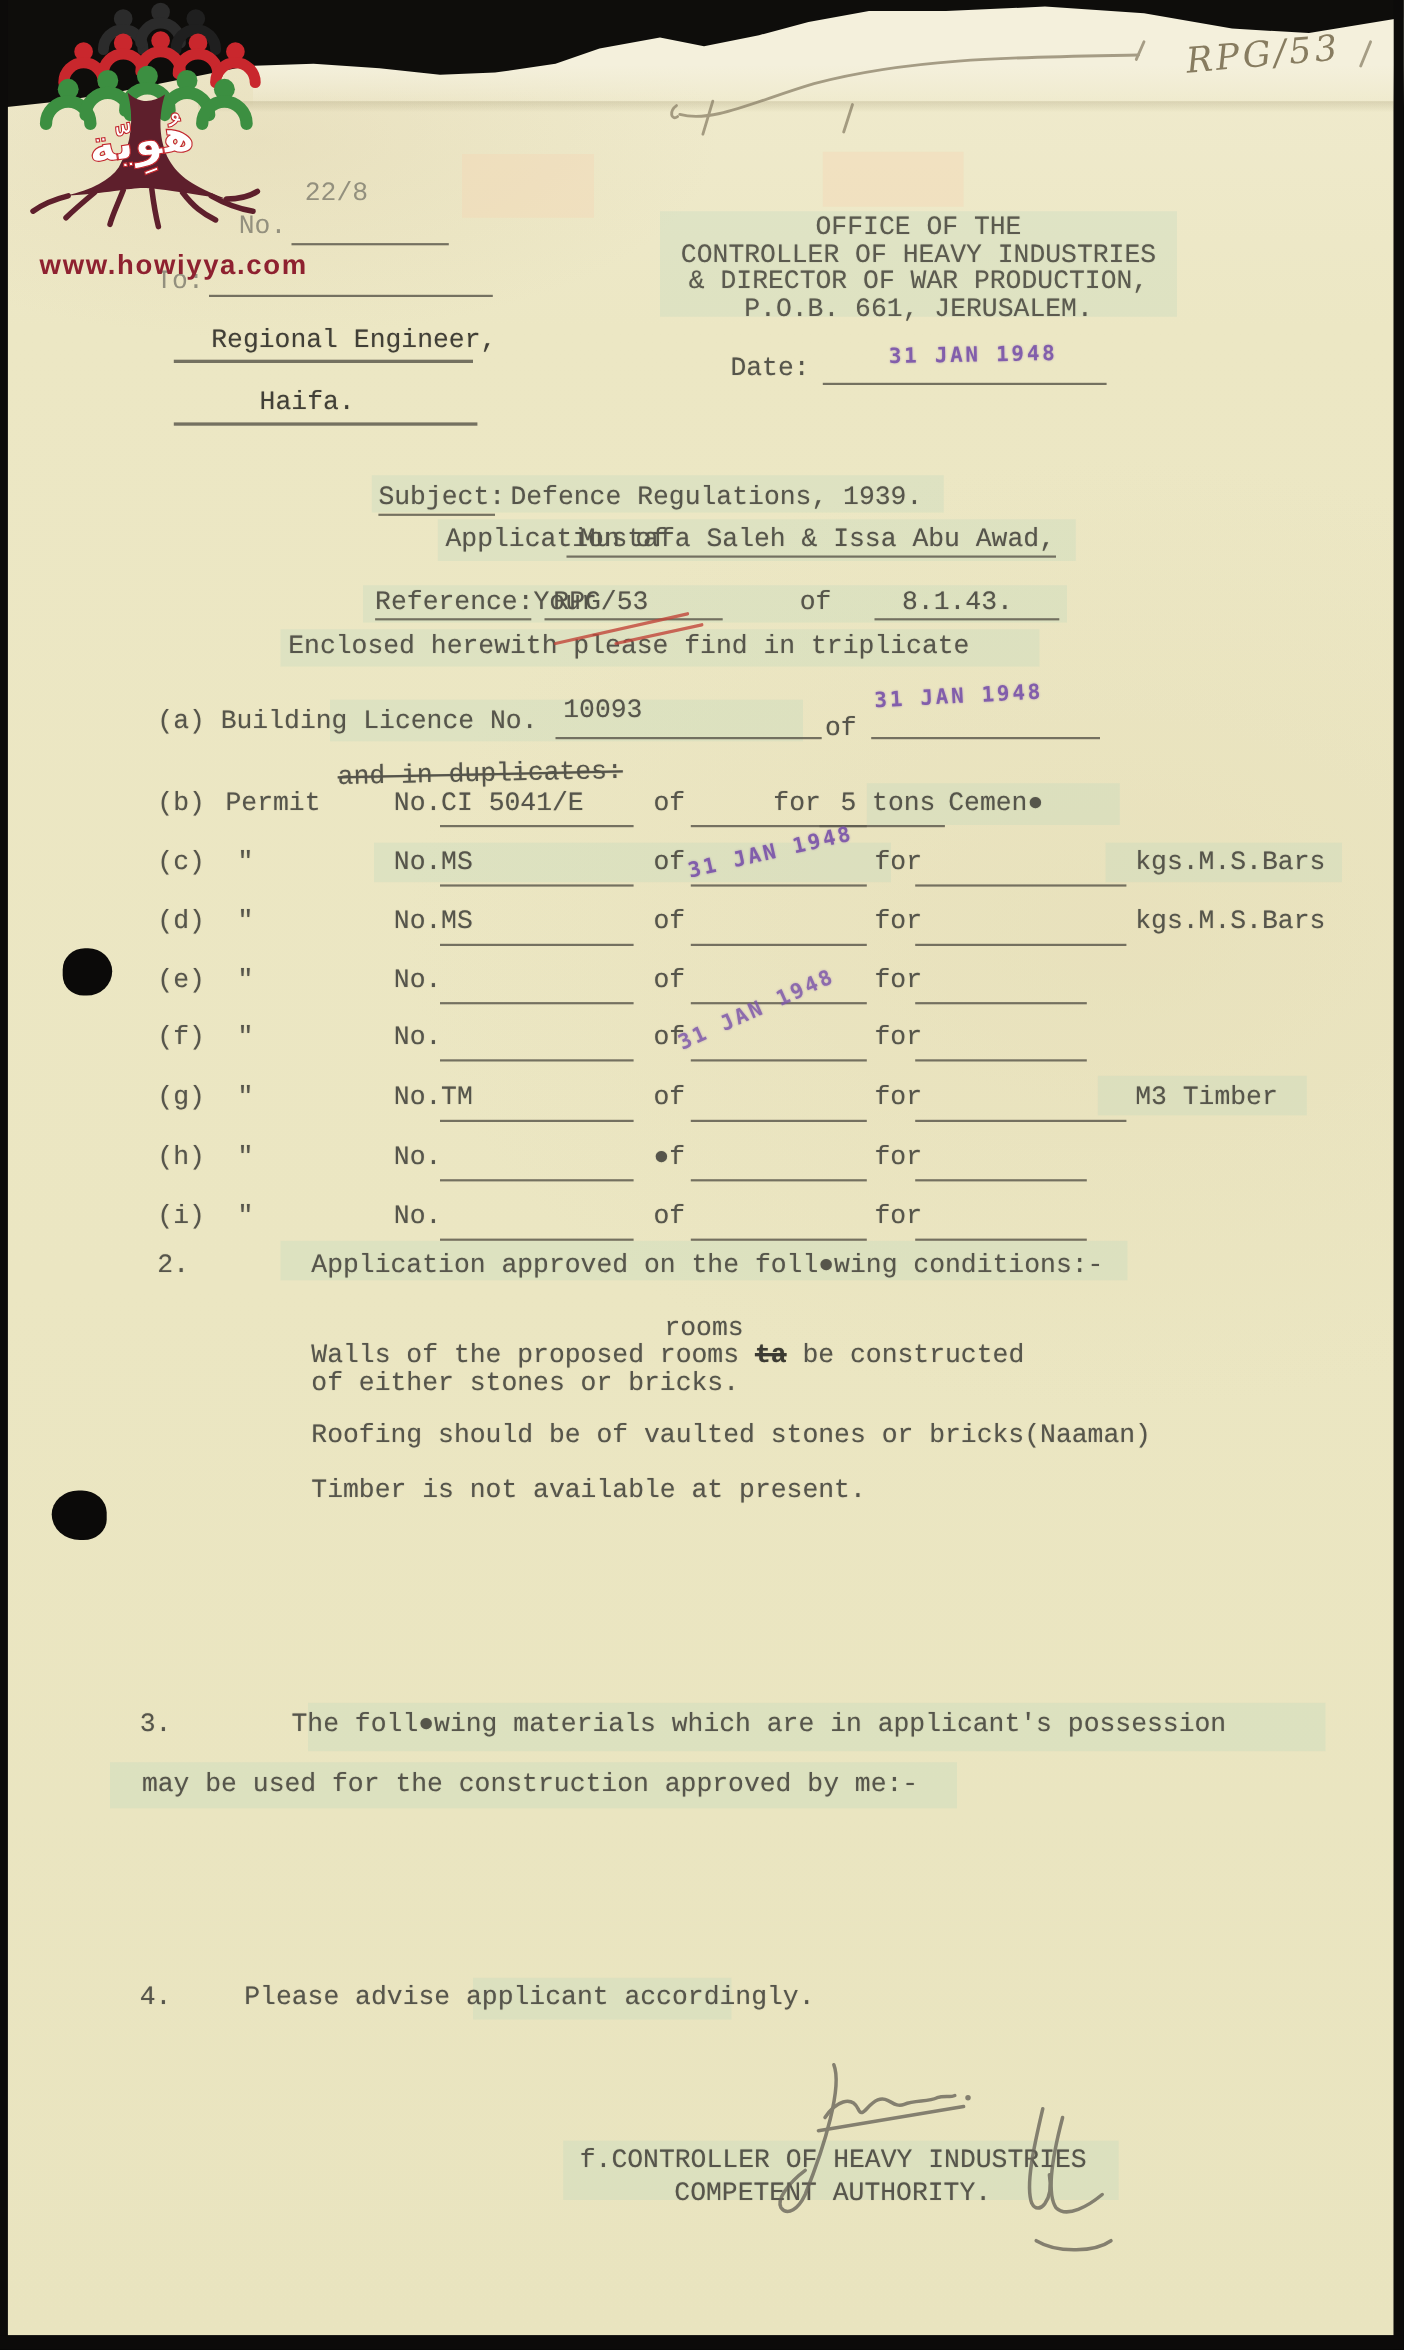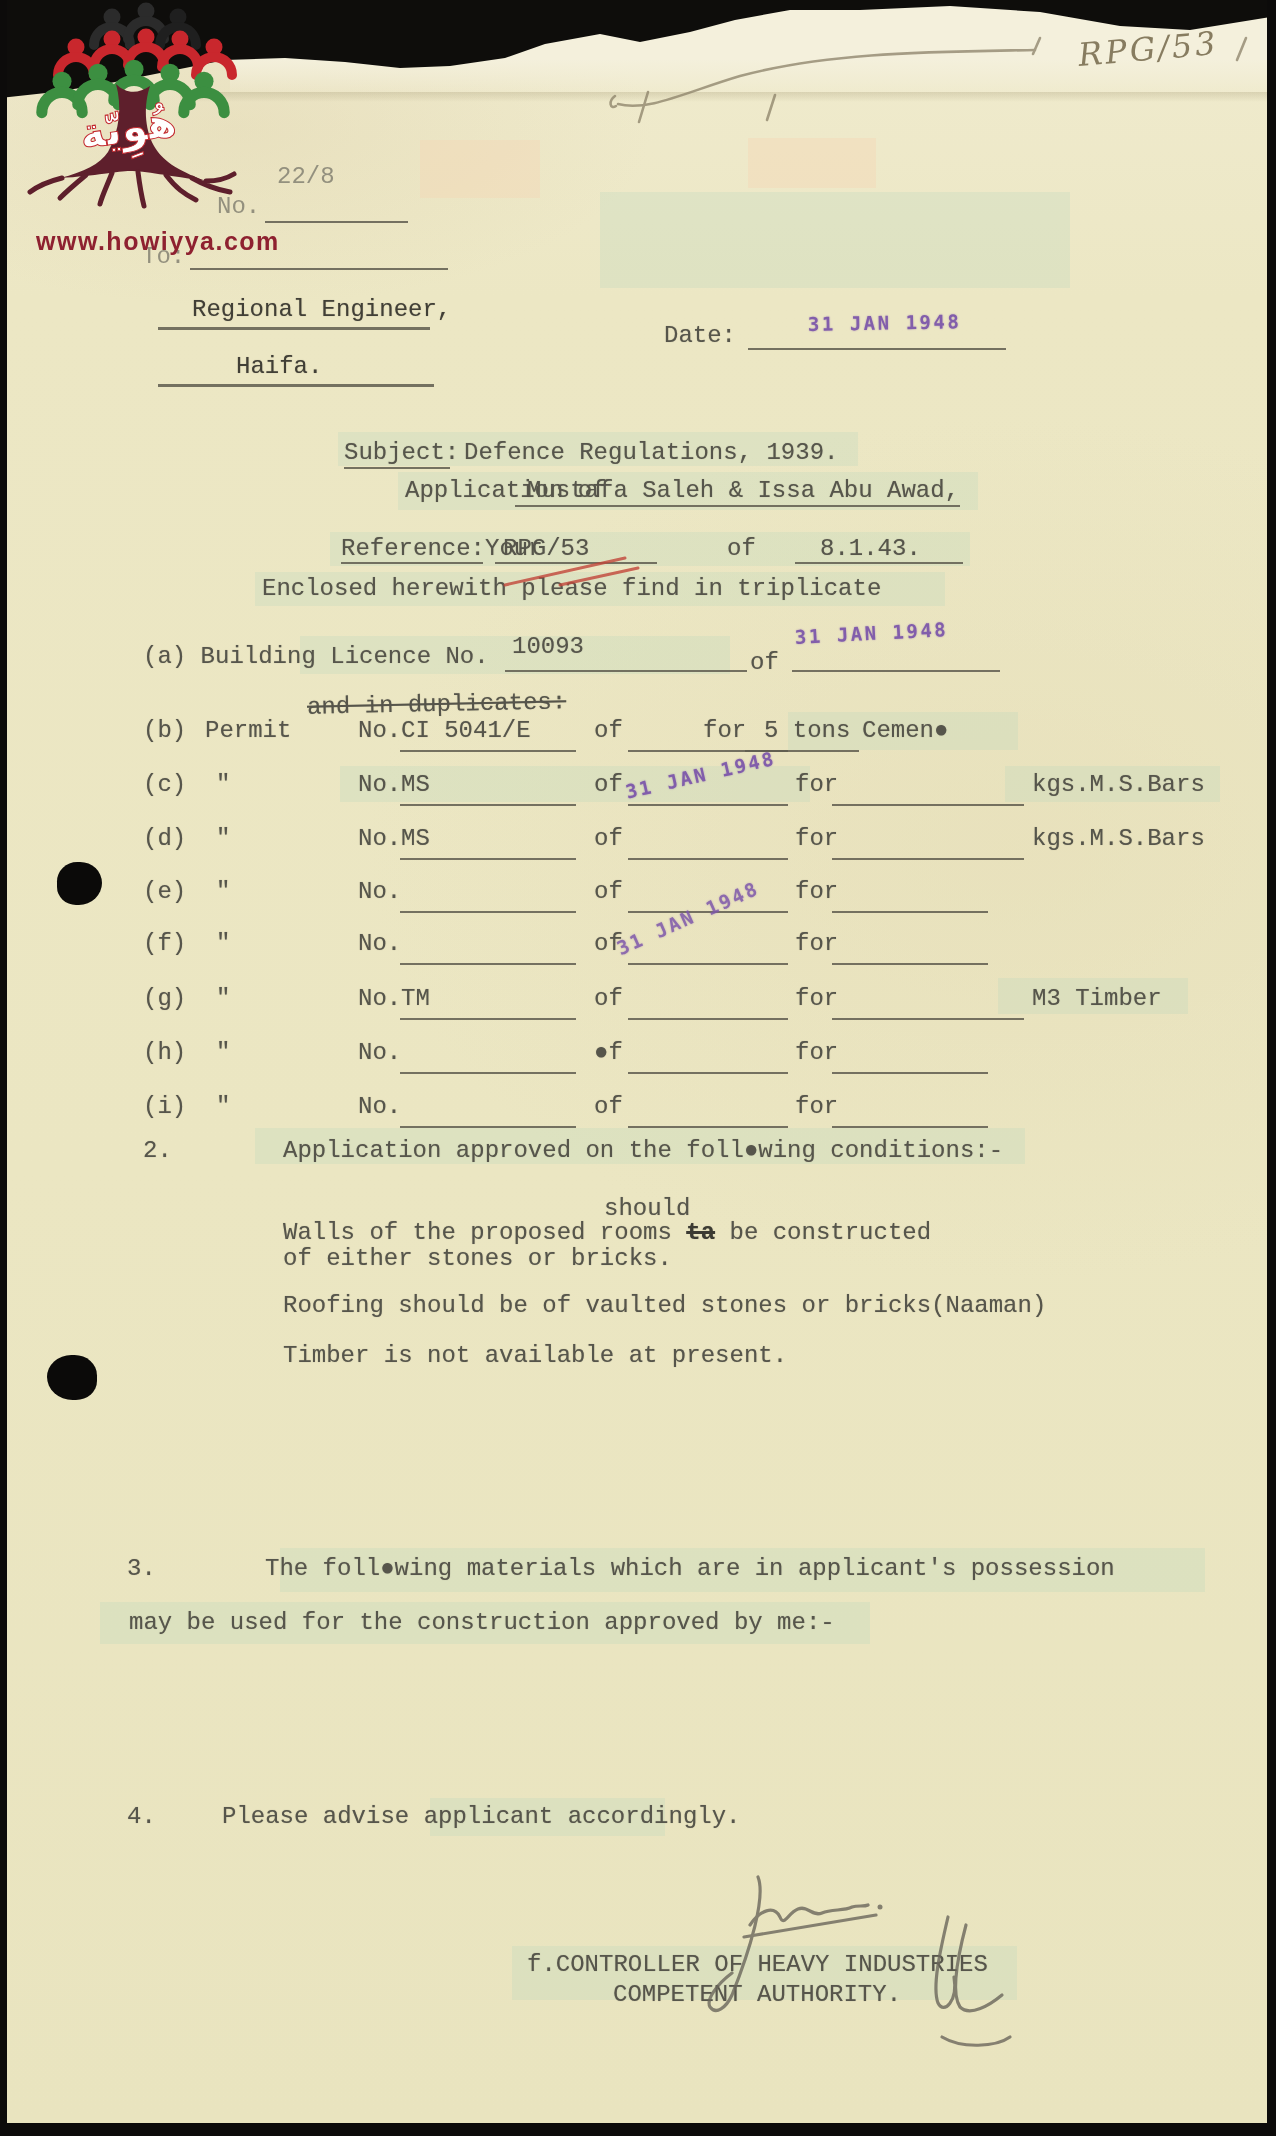--- a/index.html
+++ b/index.html
@@ -86,20 +86,26 @@
   <div class="tw fd" style="left:217px;top:194px">No.</div>
   <div class="ul" style="left:265px;top:221px;width:143px"></div>
   <div class="tw fd" style="left:142px;top:244px">To:</div>
   <div class="ul" style="left:190px;top:268px;width:258px"></div>
 
   <div class="tw dk" style="left:192px;top:297px">Regional Engineer,</div>
   <div class="ul" style="left:158px;top:327px;width:272px;height:3px"></div>
   <div class="tw dk" style="left:236px;top:354px">Haifa.</div>
   <div class="ul" style="left:158px;top:384px;width:276px;height:3px"></div>
 
+  <div class="office">
+    <div>OFFICE OF THE</div>
+    <div>CONTROLLER OF HEAVY INDUSTRIES</div>
+    <div>&amp; DIRECTOR OF WAR PRODUCTION,</div>
+    <div>P.O.B. 661, JERUSALEM.</div>
+  </div>
 
   <div class="tw" style="left:664px;top:323px">Date:</div>
   <div class="stamp" style="left:808px;top:313px;transform:rotate(-1deg)">31 JAN 1948</div>
   <div class="ul" style="left:748px;top:348px;width:258px"></div>
 
   <div class="tw" style="left:344px;top:440px">Subject:</div>
   <div class="ul" style="left:344px;top:467px;width:106px"></div>
   <div class="tw" style="left:464px;top:440px">Defence Regulations, 1939.</div>
   <div class="tw" style="left:405px;top:478px">Application of</div>
   <div class="tw" style="left:527px;top:478px">Mustafa Saleh &amp; Issa Abu Awad,</div>
@@ -232,21 +238,21 @@
       <span class="pstamp stamp"></span>
       <span class="pfor">for</span>
       <span class="ul ul-for"></span>
       <span class="pforv"></span>
       <span class="punit"></span>
     </div>
     </div>
 
   <div class="tw" style="left:143px;top:1138px">2.</div>
   <div class="tw" style="left:283px;top:1138px">Application approved on the foll●wing conditions:-</div>
-  <div class="tw" style="left:604px;top:1196px">should</div>
+  <div class="tw" style="left:604px;top:1196px">rooms</div>
   <div class="tw" style="left:283px;top:1220px"><span>Walls of the proposed rooms </span><span class="struck">ta</span><span> be constructed</span></div>
   <div class="tw" style="left:283px;top:1246px">of either stones or bricks.</div>
   <div class="tw" style="left:283px;top:1293px">Roofing should be of vaulted stones or bricks(Naaman)</div>
   <div class="tw" style="left:283px;top:1343px">Timber is not available at present.</div>
 
   <div class="tw" style="left:127px;top:1556px">3.</div>
   <div class="tw" style="left:265px;top:1556px">The foll●wing materials which are in applicant's possession</div>
   <div class="tw" style="left:129px;top:1610px">may be used for the construction approved by me:-</div>
 
   <div class="tw" style="left:127px;top:1804px">4.</div>

